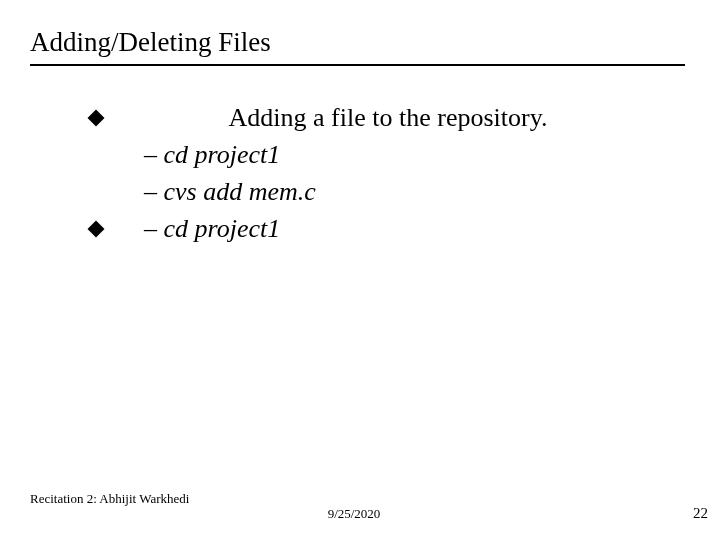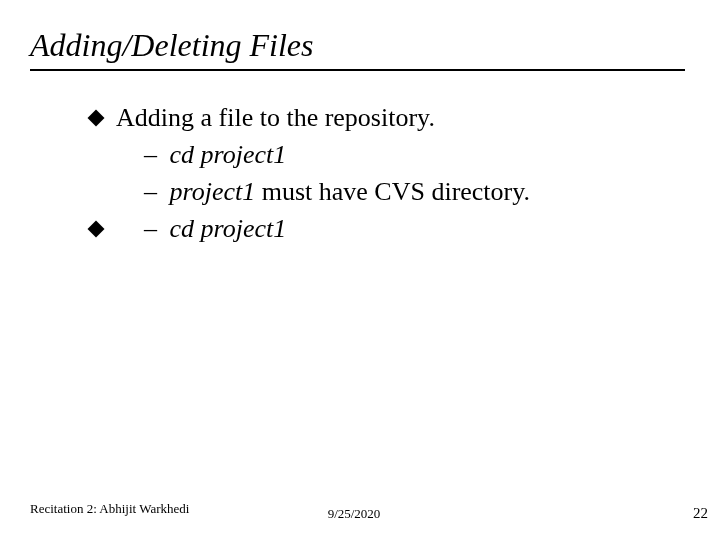--- a/index.html
+++ b/index.html
@@ -18,69 +18,69 @@
     height: 540px;
     box-sizing: border-box;
   }
   .title-wrap {
     position: absolute;
     left: 30px;
     top: 28px;
     right: 80px;
   }
   .title {
-    font-size: 32px;
+    font-size: 27px;
     font-weight: normal;
     line-height: 1.1;
-    font-style: italic;
   }
   .title-rule {
     margin-top: 6px;
     border-bottom: 2px solid #000;
     width: 655px;
   }
   .body {
     position: absolute;
     left: 90px;
     top: 100px;
     right: 60px;
     font-size: 26px;
     line-height: 1.35;
   }
   .l1 {
     position: relative;
     padding-left: 26px;
     margin-bottom: 2px;
+    text-align: center;
   }
   .l1-bullet {
     position: absolute;
     left: 0;
     top: 0.45em;
     width: 0;
     height: 0;
     transform: rotate(45deg);
     border: 6px solid #000;
   }
   .l2 {
     padding-left: 54px;
     margin-bottom: 2px;
   }
-  .em { font-style: italic; margin-left: 6px; }
+  .em { font-style: italic; }
   .footer {
     position: absolute;
     left: 0;
     right: 0;
     bottom: 18px;
     font-size: 13px;
     box-sizing: border-box;
   }
   .footer-left {
     position: absolute;
     left: 30px;
-    bottom: 5px;
+    bottom: 15px;
   }
   .footer-center {
     position: absolute;
     left: 0;
     right: 12px;
     bottom: 0;
     text-align: center;
   }
   .footer-right {
     position: absolute;
@@ -105,26 +105,26 @@
       <span class="l1-bullet"></span>
       <span>Adding a file to the repository.</span>
     </div>
 
     <div class="l2">
       <span>–</span>
       <span> </span>
       <span class="em">cd project1</span>
     </div>
 
-
     <div class="l2">
       <span>–</span>
       <span> </span>
-      <span class="em">project1</span><span> must have CVS directory.</span>
+      <span class="em">cvs add mem.c</span>
     </div>
+
 
     <div class="l1">
       <span class="l1-bullet"></span>
     </div>
 
     <div class="l2">
       <span>–</span>
       <span> </span>
       <span class="em">cd project1</span>
     </div>

